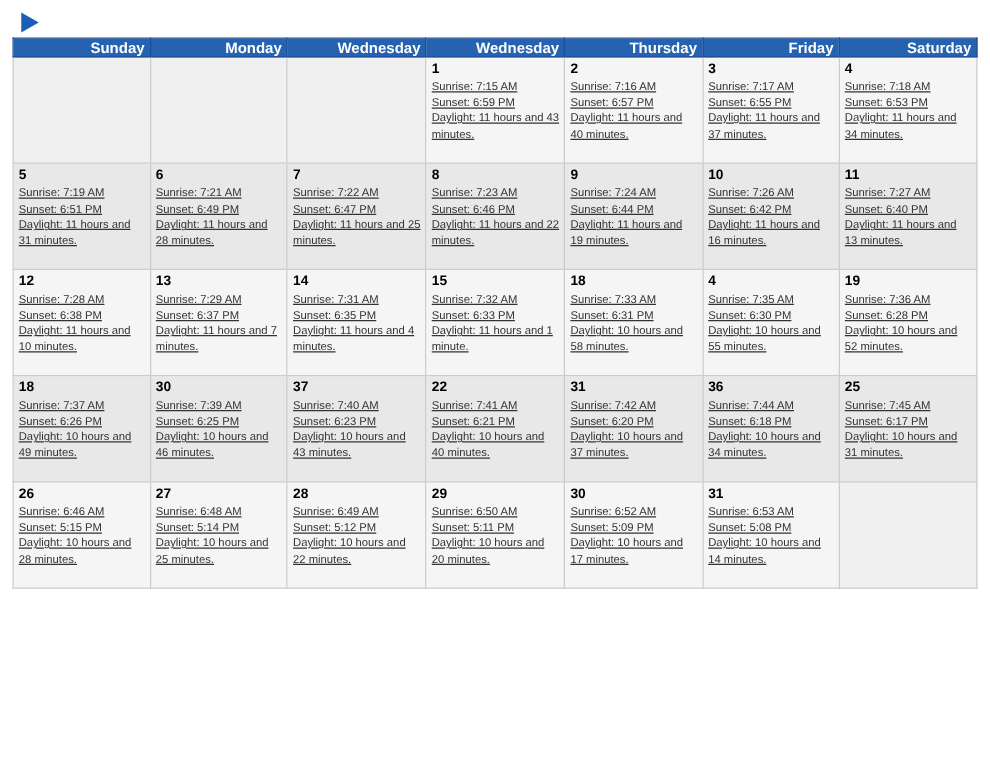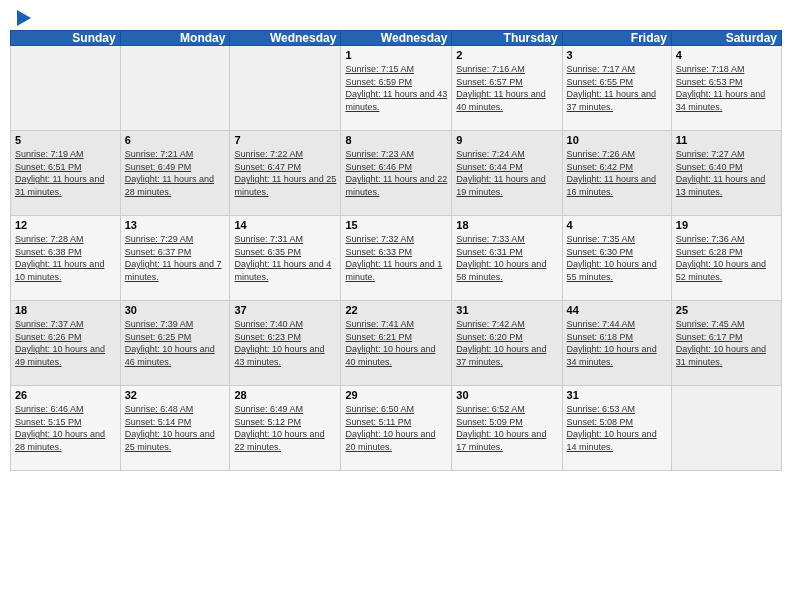--- a/index.html
+++ b/index.html
@@ -202,35 +202,35 @@
         </td>
         <td>
           <div class="day-number">22</div>
           <div class="day-info">Sunrise: 7:41 AM<br>Sunset: 6:21 PM<br>Daylight: 10 hours and 40 minutes.</div>
         </td>
         <td>
           <div class="day-number">31</div>
           <div class="day-info">Sunrise: 7:42 AM<br>Sunset: 6:20 PM<br>Daylight: 10 hours and 37 minutes.</div>
         </td>
         <td>
-          <div class="day-number">44</div>
+          <div class="day-number">36</div>
           <div class="day-info">Sunrise: 7:44 AM<br>Sunset: 6:18 PM<br>Daylight: 10 hours and 34 minutes.</div>
         </td>
         <td>
           <div class="day-number">25</div>
           <div class="day-info">Sunrise: 7:45 AM<br>Sunset: 6:17 PM<br>Daylight: 10 hours and 31 minutes.</div>
         </td>
       </tr>
       <tr>
         <td>
           <div class="day-number">26</div>
           <div class="day-info">Sunrise: 6:46 AM<br>Sunset: 5:15 PM<br>Daylight: 10 hours and 28 minutes.</div>
         </td>
         <td>
-          <div class="day-number">32</div>
+          <div class="day-number">27</div>
           <div class="day-info">Sunrise: 6:48 AM<br>Sunset: 5:14 PM<br>Daylight: 10 hours and 25 minutes.</div>
         </td>
         <td>
           <div class="day-number">28</div>
           <div class="day-info">Sunrise: 6:49 AM<br>Sunset: 5:12 PM<br>Daylight: 10 hours and 22 minutes.</div>
         </td>
         <td>
           <div class="day-number">29</div>
           <div class="day-info">Sunrise: 6:50 AM<br>Sunset: 5:11 PM<br>Daylight: 10 hours and 20 minutes.</div>
         </td>

